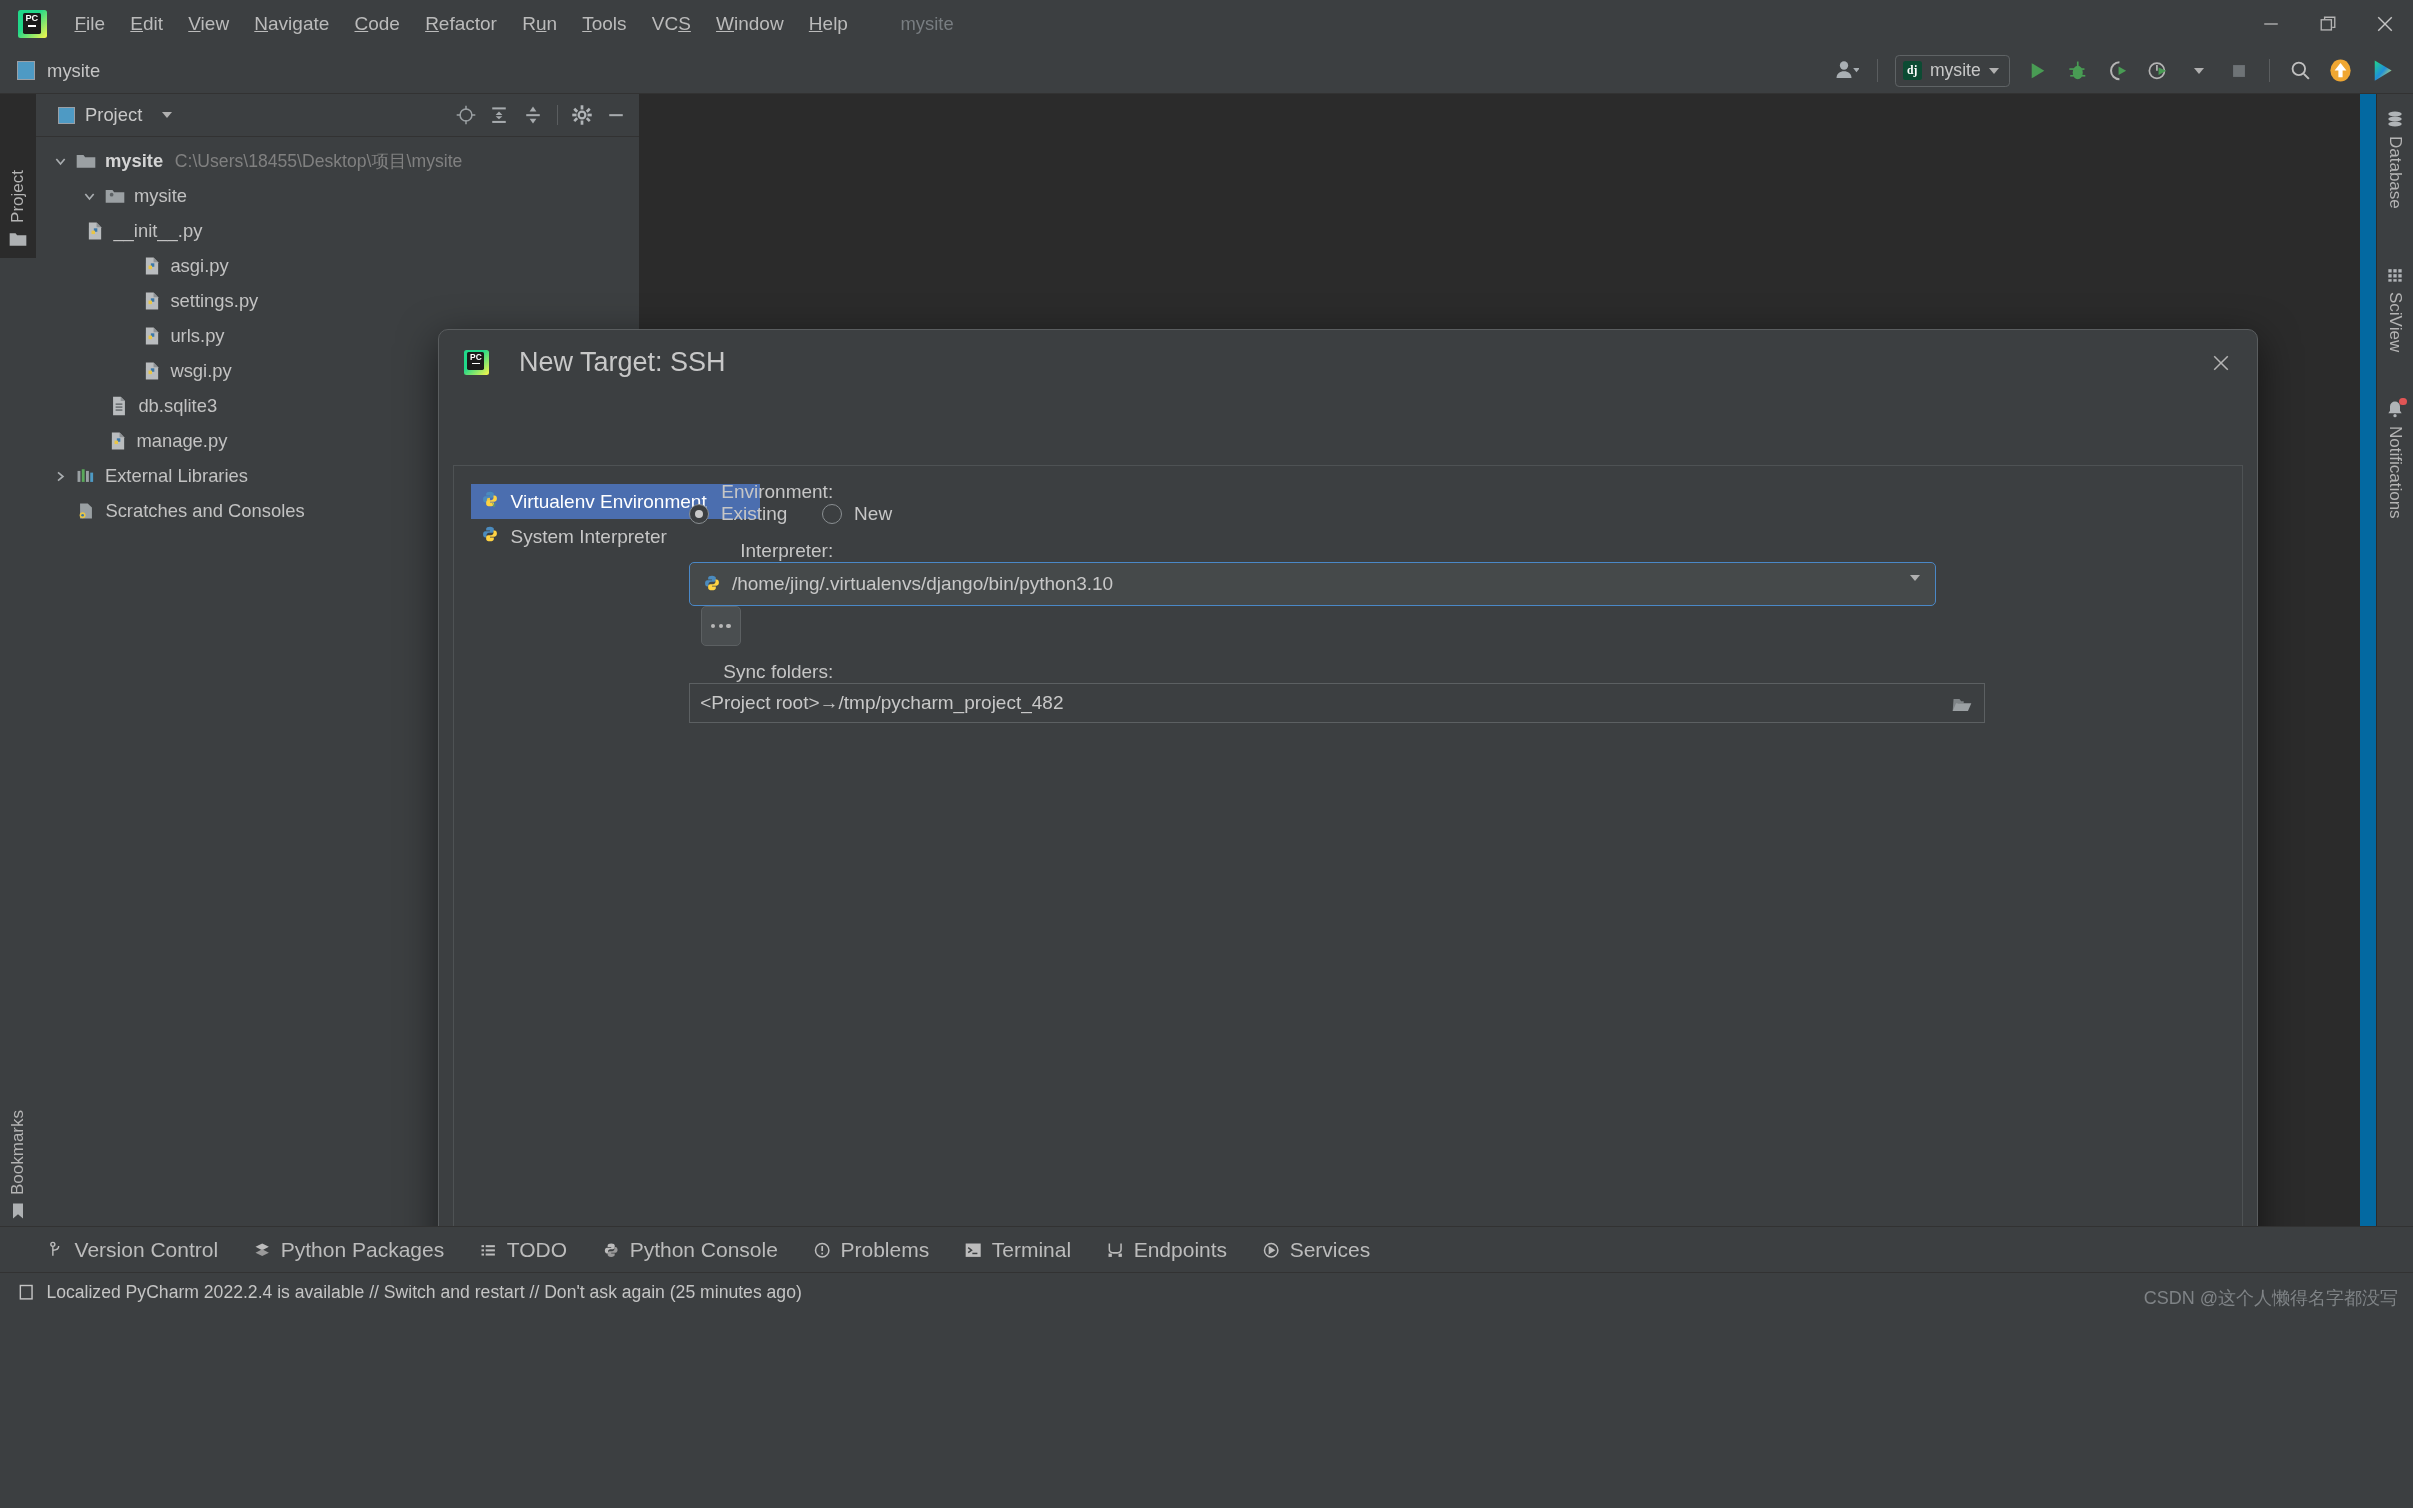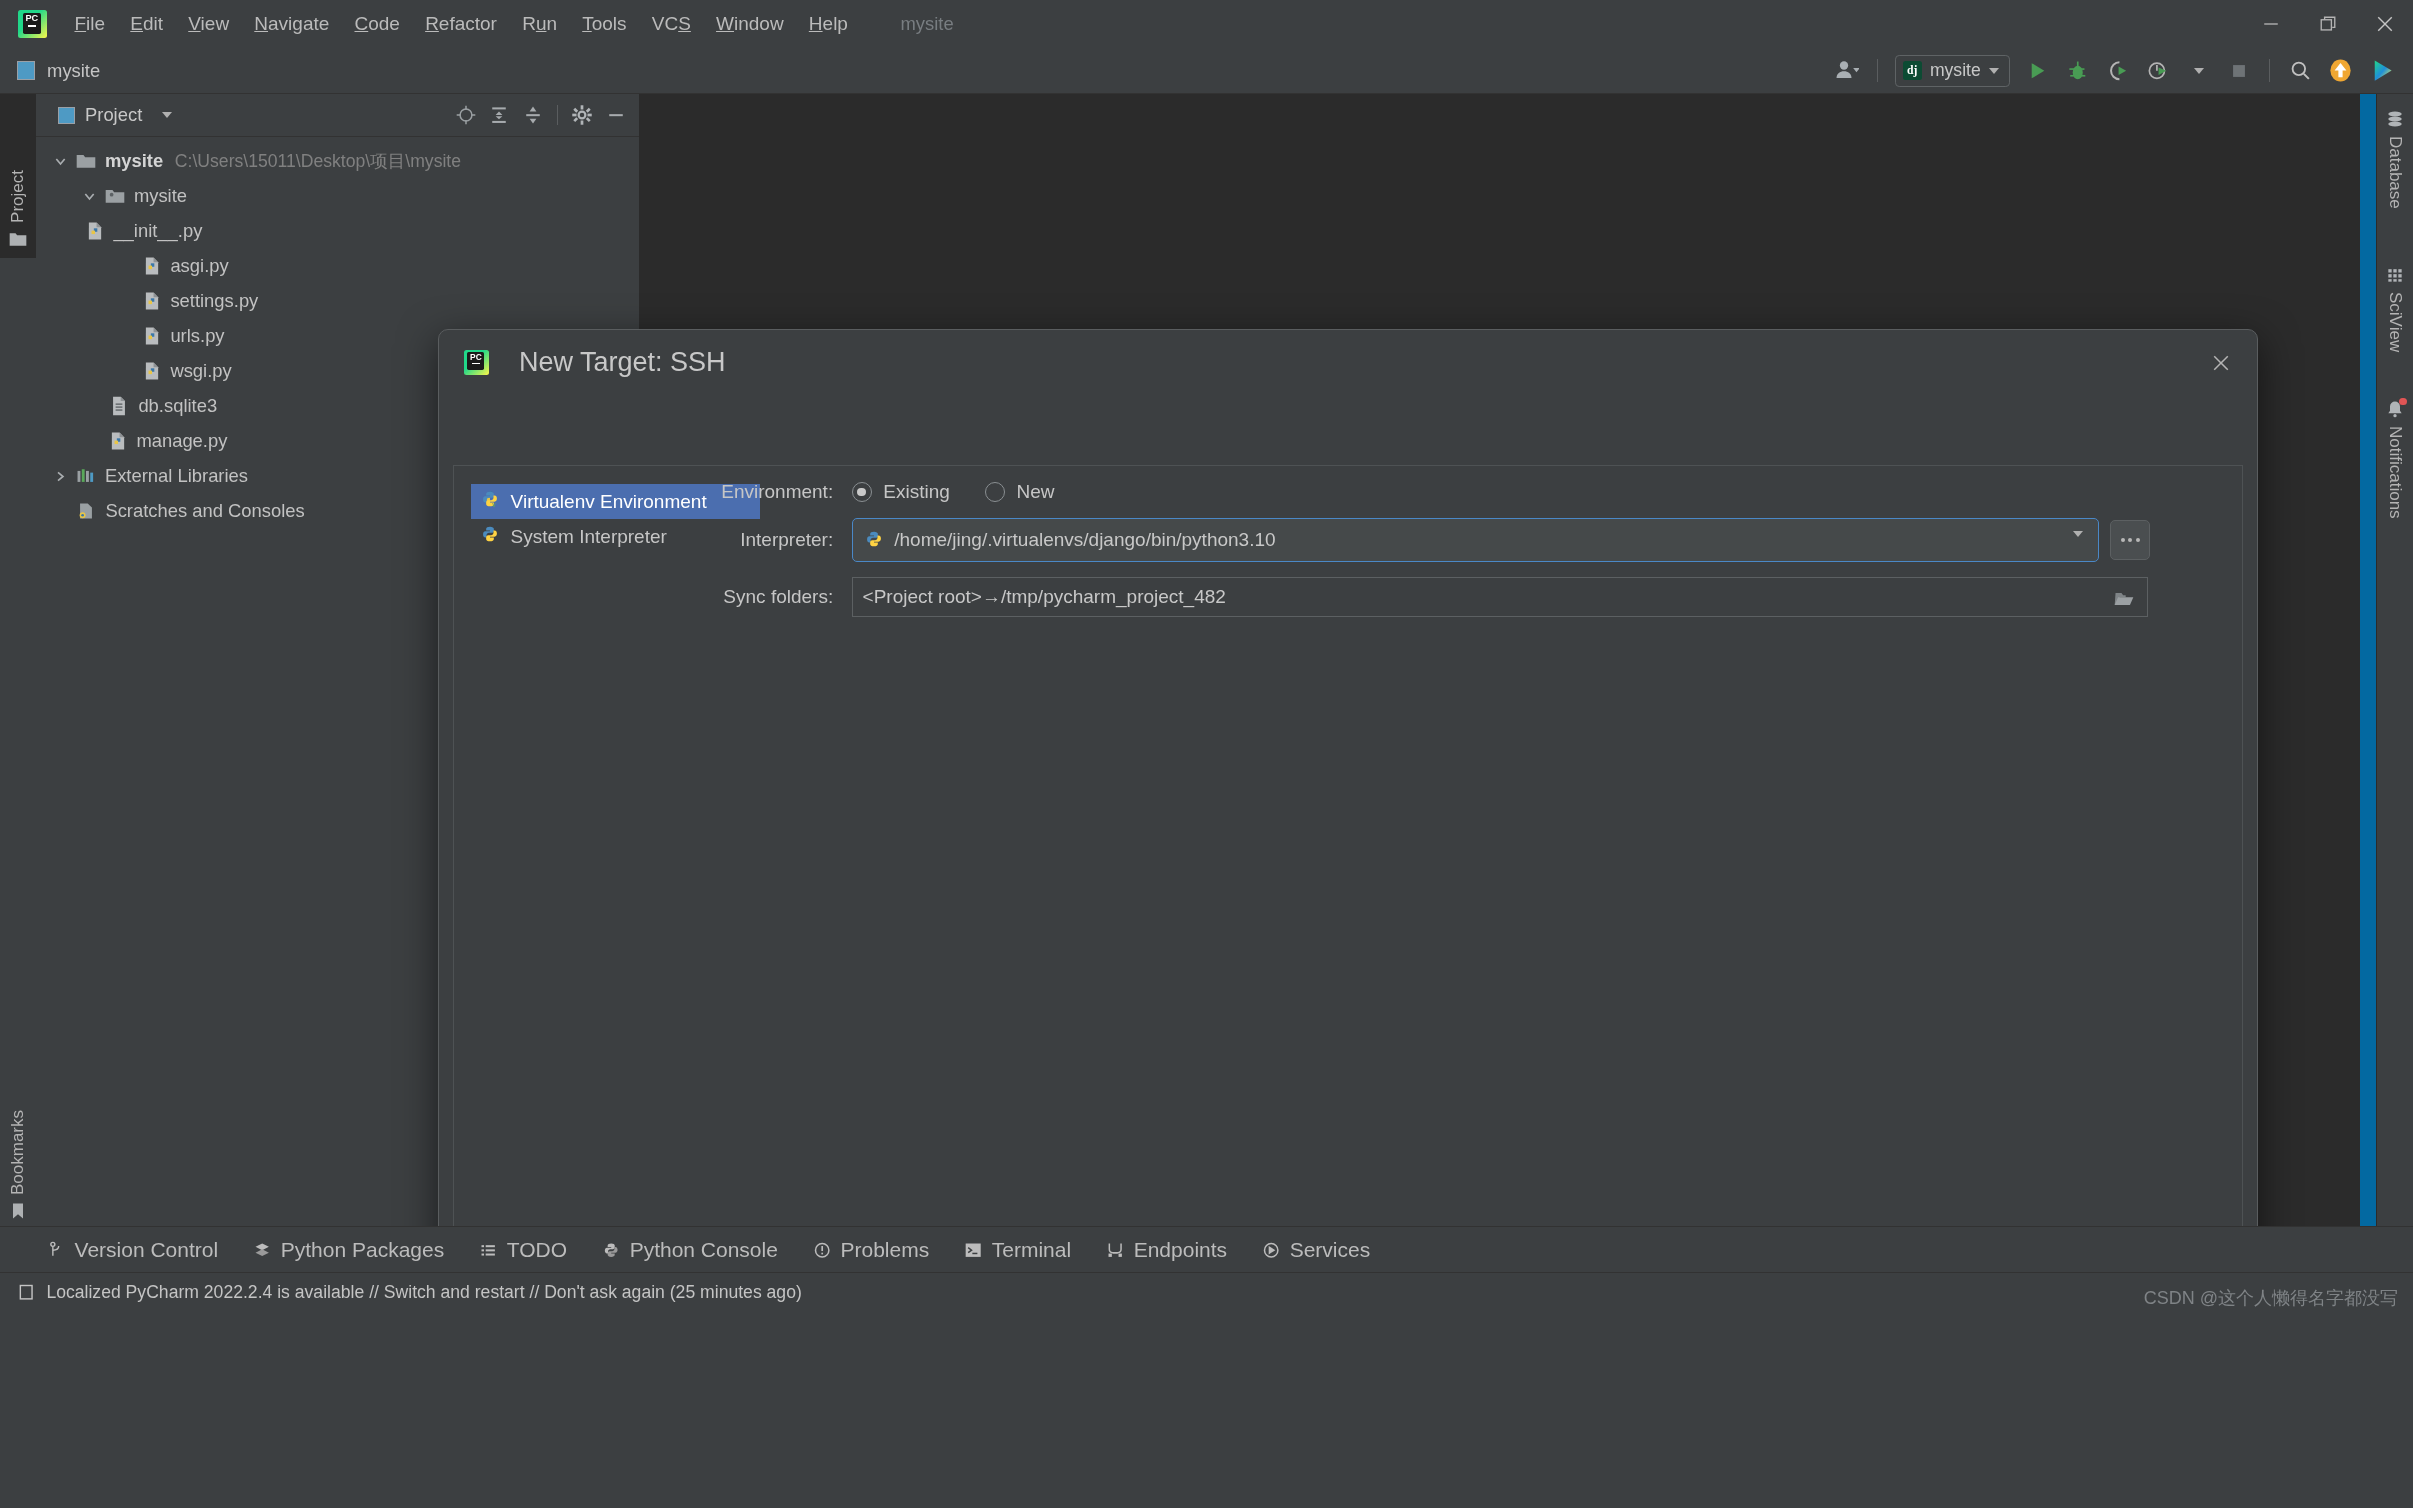--- a/index.html
+++ b/index.html
@@ -262,21 +262,21 @@
   }
   .env-opt {
     display: flex; align-items: center; gap: 11px;
     height: 35px; padding-left: 8.4px; font-size: 19px; color: #c6c6c6;
   }
   .env-opt.sel { background: #4b6eaf; color: #ffffff; }
   .form-area {
     position: absolute; left: 235px; top: 15px;
     width: 1525px;
   }
-  .frm-row { display: flex; align-items: center; margin-bottom: 15px; }
+  .frm-row { display: flex; margin-bottom: 15px; flex-direction: column; }
   .frm-lbl {
     width: 144px; text-align: right; font-size: 19px;
     color: #c6c6c6; margin-right: 18.4px; flex: none;
   }
   .radio-grp { display: flex; align-items: center; gap: 35px; }
   .radio { display: flex; align-items: center; gap: 11.7px; font-size: 19px; color: #c6c6c6; }
   .rd {
     width: 20px; height: 20px; border-radius: 50%;
     border: 1.7px solid #8a8f92; box-sizing: border-box;
     display: flex; align-items: center; justify-content: center;
@@ -568,21 +568,21 @@
           <svg width="15" height="15" viewBox="0 0 18 18">
               <polyline points="4,6 9,12 14,6" fill="none" stroke="#a9adb0" stroke-width="2"></polyline>
             </svg>
         </div>
         <div class="ticon">
           <svg width="22" height="22" viewBox="0 0 26 26">
               <path d="M2 6h8l2 2.5h12V21H2z" fill="#9ba0a3"></path>
             </svg>
         </div>
         <div class="tr-name bold">mysite</div>
-        <div class="tr-path">C:\Users\15011\Desktop\项目\mysite</div>
+        <div class="tr-path">C:\Users\18455\Desktop\项目\mysite</div>
       </div>
 
       <div class="tr-row" style="padding-left:39px;">
         <div class="tw">
           <svg width="15" height="15" viewBox="0 0 18 18">
               <polyline points="4,6 9,12 14,6" fill="none" stroke="#a9adb0" stroke-width="2"></polyline>
             </svg>
         </div>
         <div class="ticon">
           <svg width="22" height="22" viewBox="0 0 26 26">

